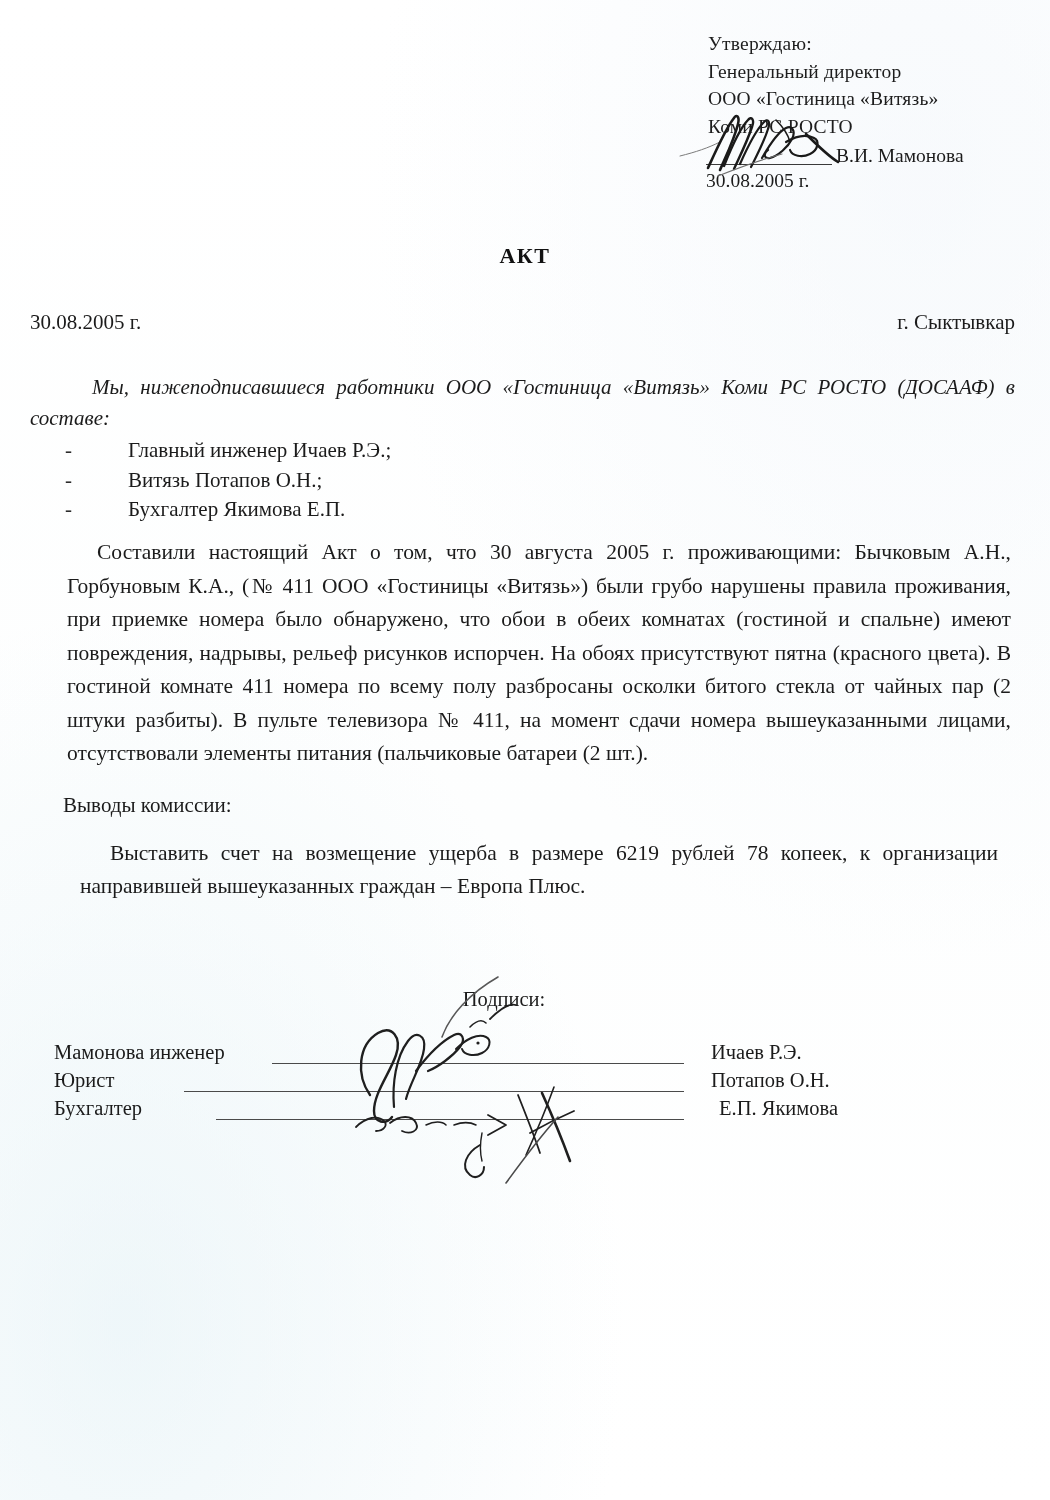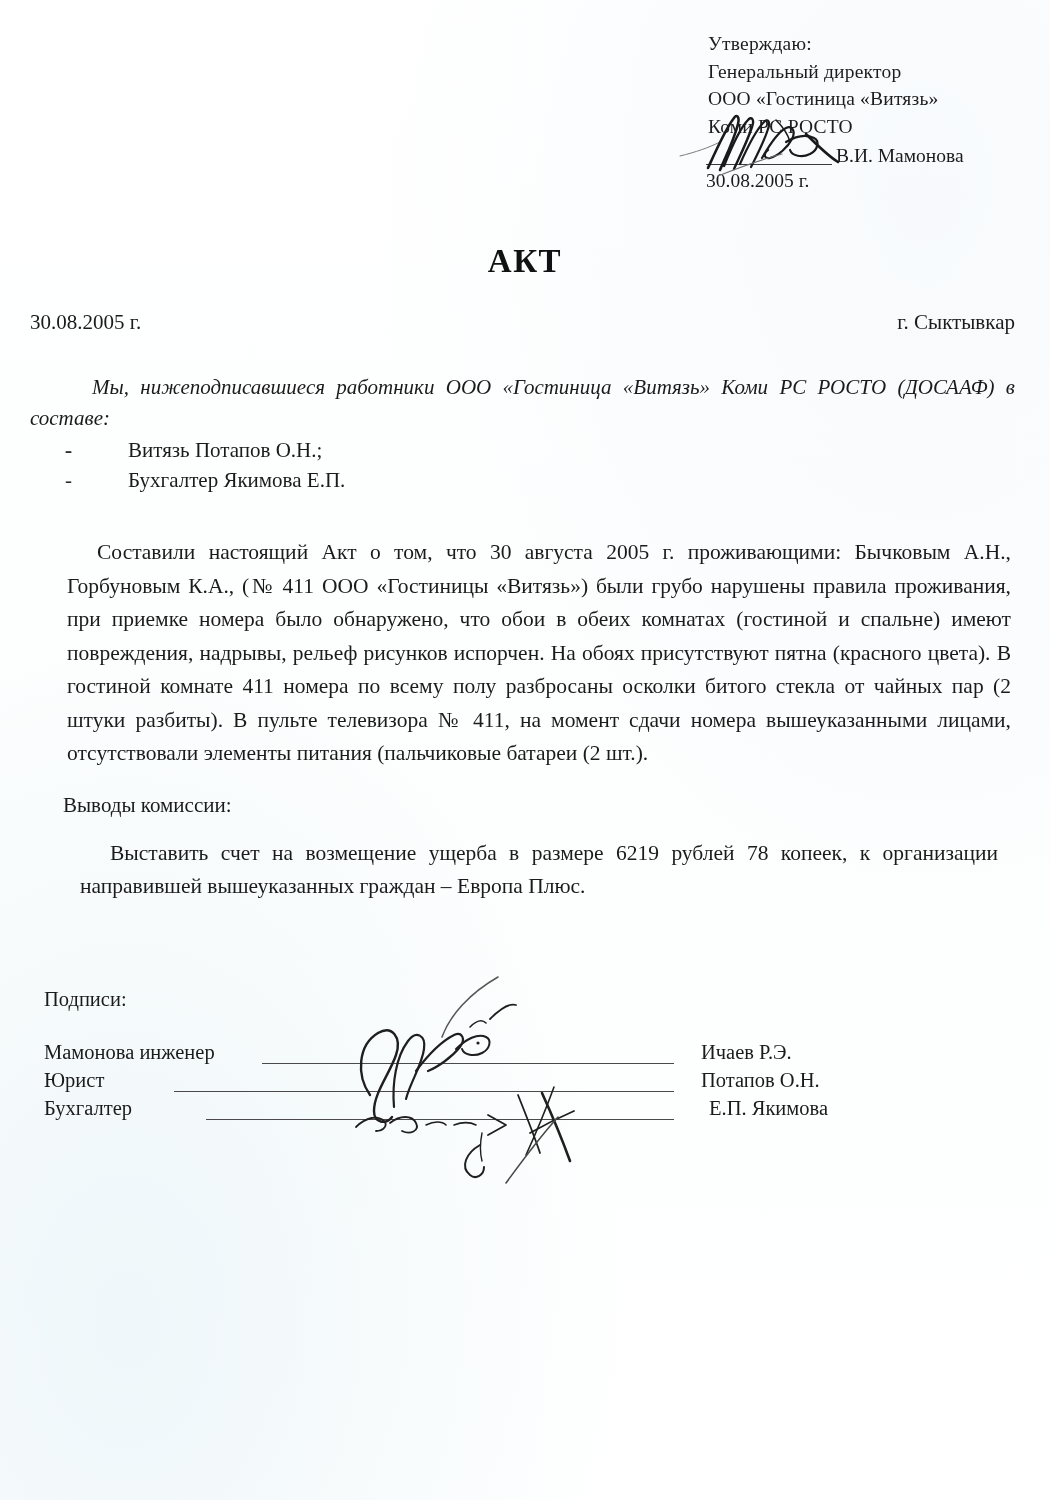--- a/index.html
+++ b/index.html
@@ -80,21 +80,21 @@
     pointer-events: none;
   }
 
   
   .doc-title {
     position: absolute;
     left: 0;
     top: 243px;
     width: 1050px;
     text-align: center;
-    font-size: 33px;
+    font-size: 22px;
     font-weight: bold;
     letter-spacing: 1.5px;
     color: #111;
   }
 
   
   .datecity {
     position: absolute;
     left: 30px;
     top: 310px;
@@ -176,23 +176,24 @@
     line-height: 33px;
     text-align: justify;
     text-justify: inter-word;
     text-indent: 30px;
     color: #1b1b1b;
   }
 
   
   .signatures {
     position: absolute;
-    left: 44px;
+    left: 54px;
     top: 985px;
     width: 900px;
+    text-align: center;
   }
   .sig-title {
     font-size: 20.5px;
     line-height: 28px;
     margin-bottom: 28px;
     color: #1b1b1b;
   }
   .sig-row {
     position: relative;
     height: 28px;
@@ -271,20 +272,21 @@
   <div class="datecity">
     <span>30.08.2005 г.</span>
     <span>г. Сыктывкар</span>
   </div>
 
   <div class="body-block">
     <p class="para indent">Мы, нижеподписавшиеся работники ООО «Гостиница «Витязь» Коми РС РОСТО (ДОСААФ) в составе:</p>
     <ul class="members">
       <li>
         <span class="dash">-</span>
+        <span>Главный инженер Ичаев Р.Э.;</span>
       </li>
       <li>
         <span class="dash">-</span>
         <span>Витязь Потапов О.Н.;</span>
       </li>
       <li>
         <span class="dash">-</span>
         <span>Бухгалтер Якимова Е.П.</span>
       </li>
     </ul>

